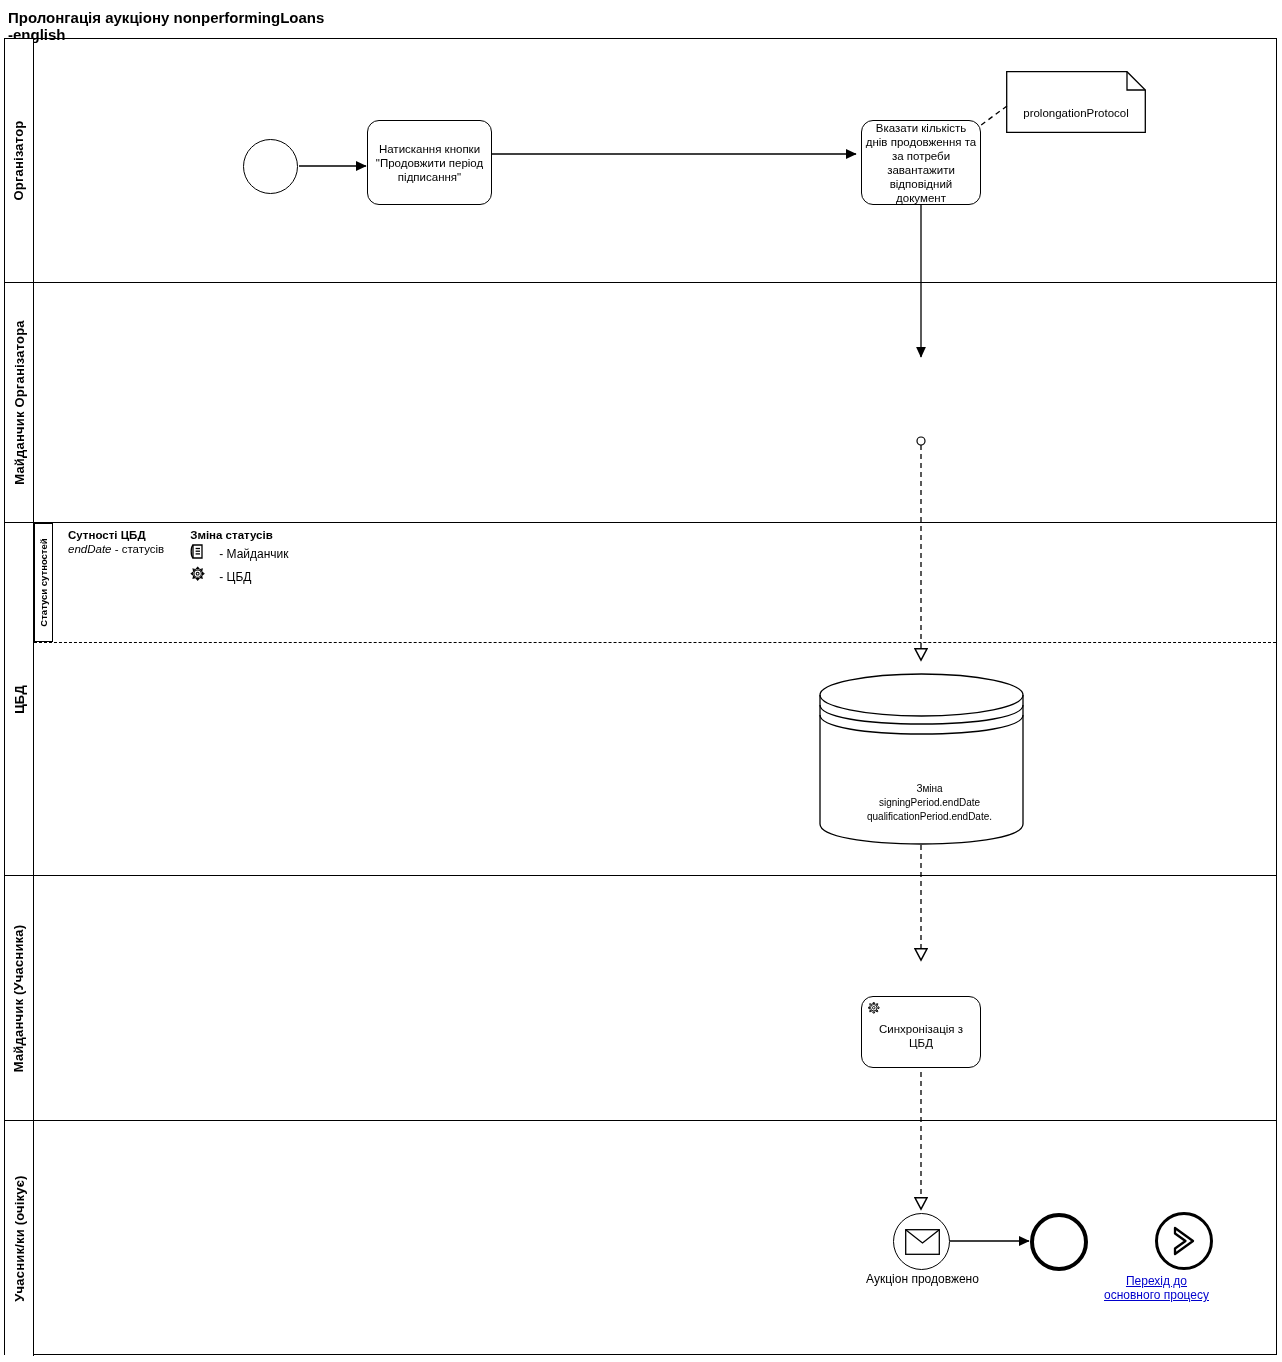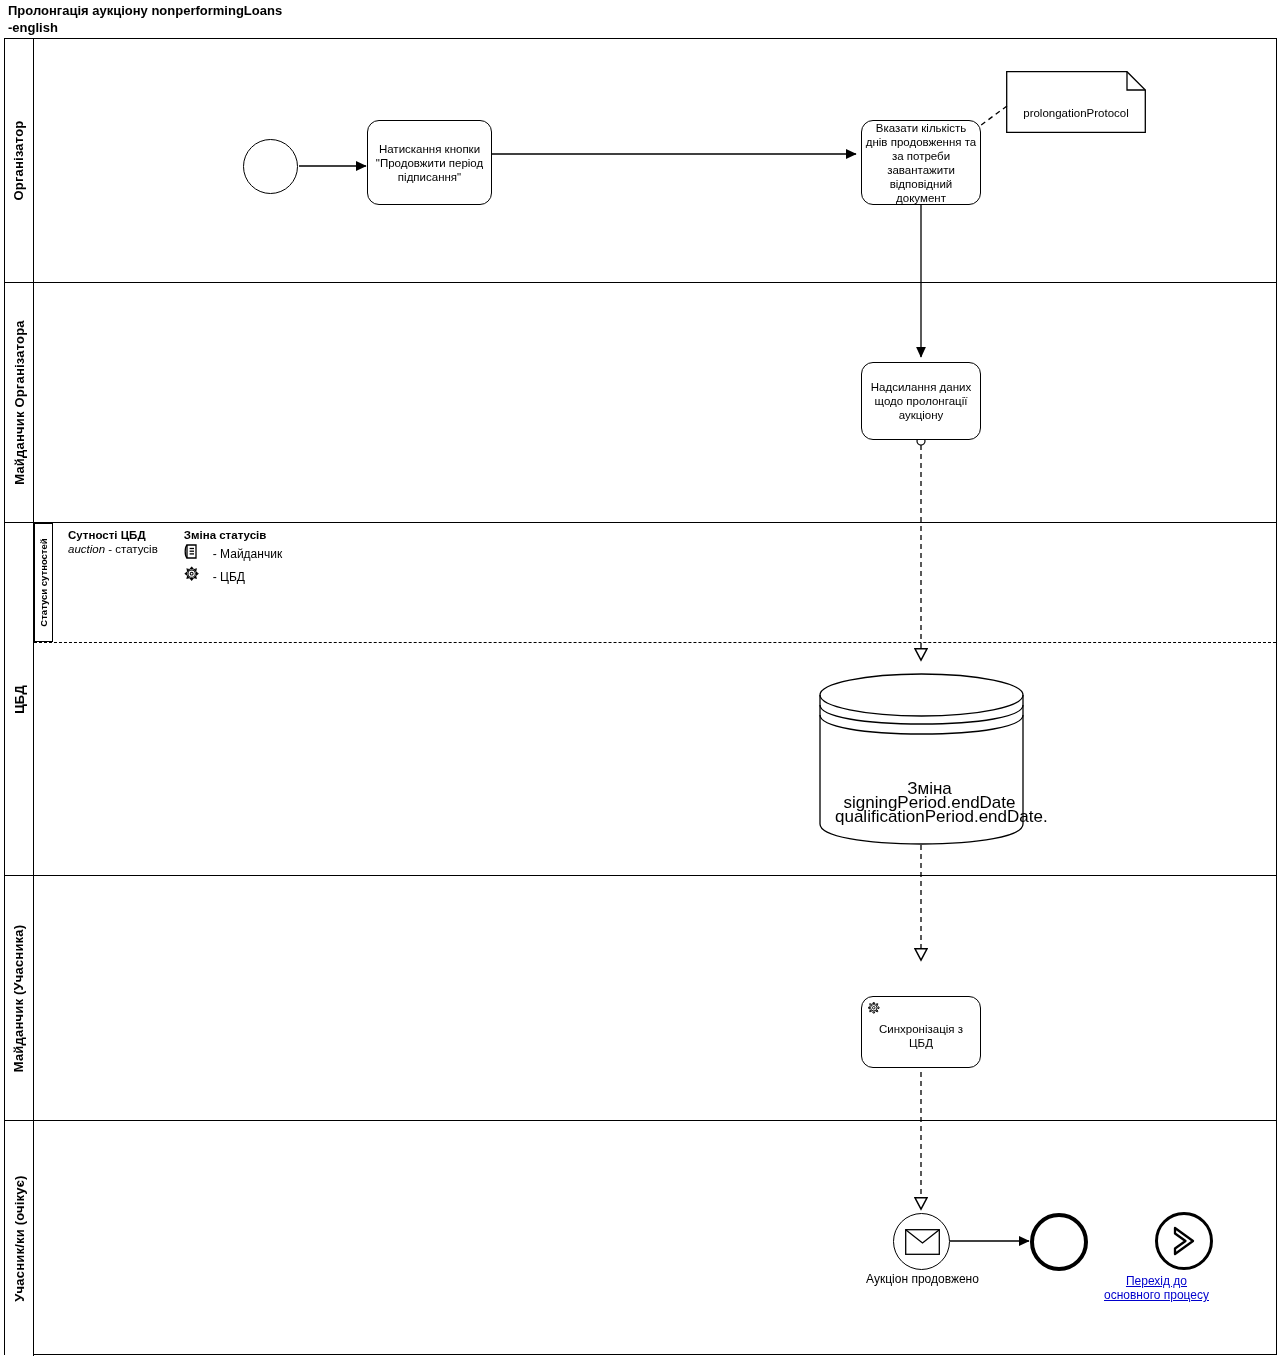--- a/index.html
+++ b/index.html
@@ -16,23 +16,23 @@
     width: 1282px;
     height: 1362px;
     background: #ffffff;
     overflow: hidden;
   }
 
   
   .diagram-title {
     position: absolute;
     left: 8px;
-    top: 2px;
+    top: 9px;
     width: 640px;
-    font-size: 13px;
+    font-size: 15px;
     font-weight: bold;
     line-height: 17px;
     letter-spacing: 0px;
     white-space: pre-line;
   }
 
   
   .pool {
     position: absolute;
     left: 4px;
@@ -190,21 +190,21 @@
   }
 
   
   .datastore { position: absolute; }
   .datastore .ds-label {
     position: absolute;
     left: 0;
     right: 0;
     top: 110px;
     text-align: center;
-    font-size: 17px;
+    font-size: 10px;
     line-height: 14px;
     white-space: pre-line;
     margin-left: 16px;
   }
 
   svg { overflow: visible; }
   .ln { stroke: #000; stroke-width: 1.3px; fill: none; }
   .ln-dash { stroke: #000; stroke-width: 1.3px; fill: none; stroke-dasharray: 5 4; }
   .flow-layer {
     position: absolute;
@@ -245,21 +245,21 @@
 
         <div class="sublane" style="left:0px; top:0px; right:0px; height:120px;">
           <div class="sublane-header">
             <span>Статуси сутностей</span>
           </div>
 
           <div class="legend" style="left:34px; top:6px;">
             <div style="display:flex; gap:26px;">
               <div>
                 <div class="legend-col-title">Сутності ЦБД</div>
-                <div class="legend-entity"><i>auction</i><span> - статусів</span></div>
+                <div class="legend-entity"><i>endDate</i><span> - статусів</span></div>
               </div>
               <div>
                 <div class="legend-col-title">Зміна статусів</div>
                 <div class="legend-row">
                   <span>
                     <svg width="17" height="17" viewBox="0 0 17 17">
                       <path class="ln" d="M3 2 L12 2 L12 15 L3 15 Z" stroke-width="1.2"></path>
                       <path class="ln" d="M3 2 C0.6 4.5 0.6 12.5 3 15" stroke-width="1.2"></path>
                       <line class="ln" x1="5.6" y1="5.5" x2="10" y2="5.5" stroke-width="1.2"></line>
                       <line class="ln" x1="5.6" y1="8.2" x2="10" y2="8.2" stroke-width="1.2"></line>
@@ -357,25 +357,20 @@
   </div>
 
   <div class="data-object" style="left:1006px; top:46px; width:140px; height:62px;margin-top:25px;">
     <svg width="140" height="62" viewBox="0 0 140 62">
       <path class="ln" d="M0.7,0.7 L121,0.7 L139.3,19 L139.3,61.3 L0.7,61.3 Z" fill="#fff"></path>
       <path class="ln" d="M121,0.7 L121,19 L139.3,19" fill="none"></path>
     </svg>
     <div class="do-label">prolongationProtocol</div>
   </div>
 
-  <div class="task" style="left:861px; top:362px; width:120px; height:78px;">
-    <div class="task-label">Надсилання даних
-щодо пролонгації
-аукціону</div>
-  </div>
 
   <div class="datastore" style="left:819px; top:672px; width:205px; height:173px;">
     <svg width="205" height="175" viewBox="0 0 205 175">
       <path class="ln" d="M1,23 L1,152 C1,164.5 46,172 102.5,172 C159,172 204,164.5 204,152 L204,23" fill="#fff" stroke-width="1.1"></path>
       <ellipse class="ln" cx="102.5" cy="23" rx="101.5" ry="21" fill="#fff" stroke-width="1.1"></ellipse>
       <path class="ln" d="M1,33 C1,45 46,52 102.5,52 C159,52 204,45 204,33" fill="none" stroke-width="1.1"></path>
       <path class="ln" d="M1,43 C1,55 46,62 102.5,62 C159,62 204,55 204,43" fill="none" stroke-width="1.1"></path>
     </svg>
     <div class="ds-label">Зміна
 signingPeriod.endDate

